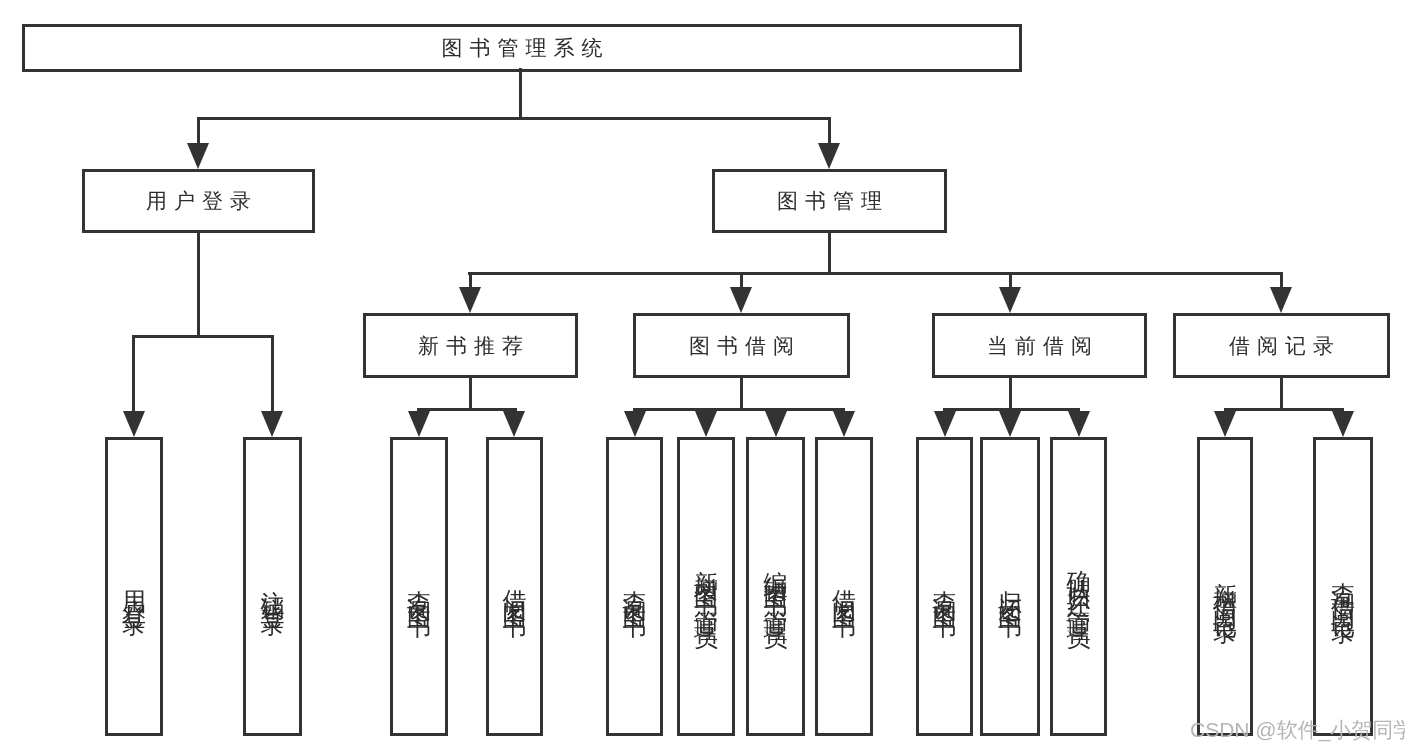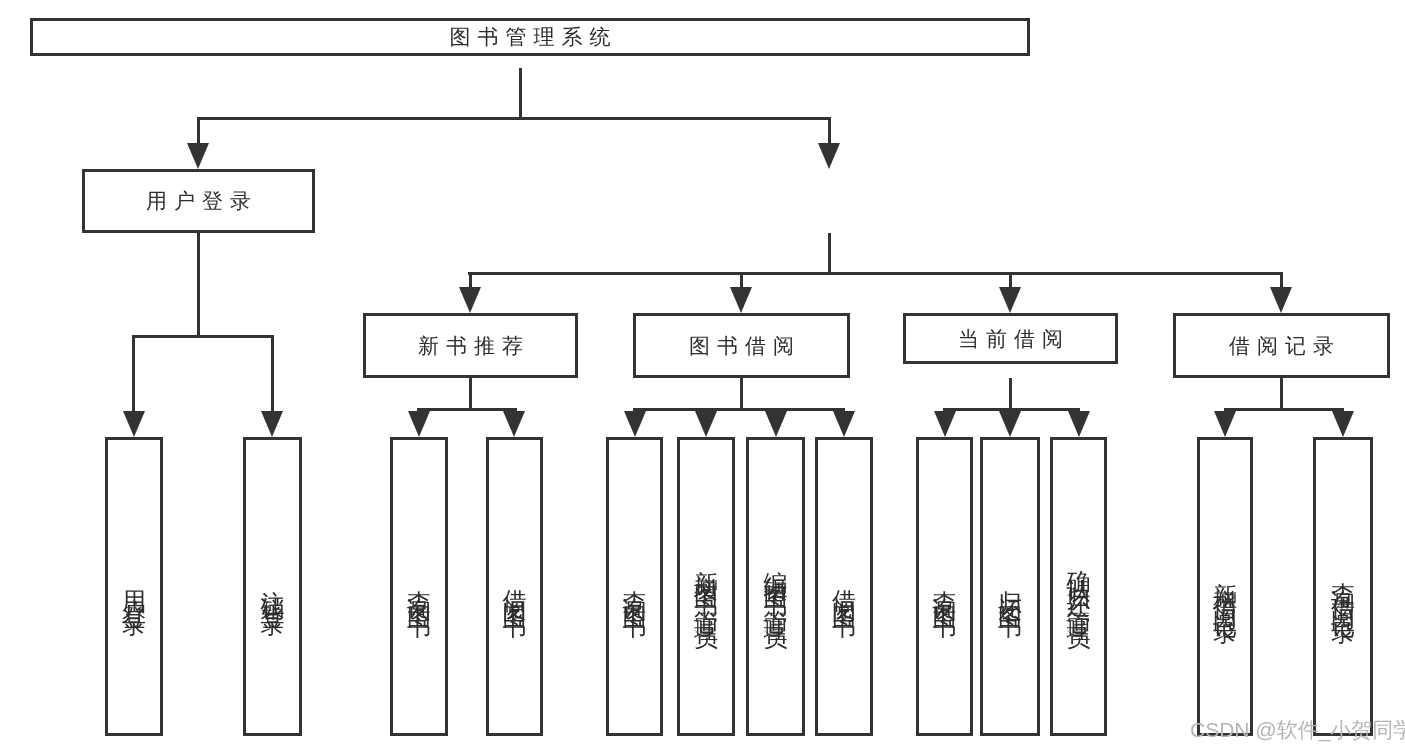--- a/index.html
+++ b/index.html
@@ -62,33 +62,36 @@
     font-size:21px;
     color:var(--watermark);
     white-space:nowrap;
   }
 </style>
 </head>
 <body>
 
 <div class="canvas">
 
-  <div class="node hnode" style="left:22px;top:18px;width:1000px;height:38px;margin-left:8px;">
+  <div class="node hnode" style="left:22px;top:24px;width:1000px;height:48px;">
     <span>图书管理系统</span>
   </div>
 
   <div class="vl" style="left:519px;top:68px;height:50px;"></div>
   <div class="hl" style="left:197px;top:117px;width:634px;"></div>
   <div class="vl" style="left:197px;top:117px;height:30px;"></div>
   <div class="arrow" style="left:187px;top:143px;"></div>
   <div class="vl" style="left:828px;top:117px;height:30px;"></div>
   <div class="arrow" style="left:818px;top:143px;"></div>
 
   <div class="node hnode" style="left:82px;top:169px;width:233px;height:64px;">
     <span>用户登录</span>
+  </div>
+  <div class="node hnode" style="left:712px;top:169px;width:235px;height:64px;">
+    <span>图书管理</span>
   </div>
 
   <div class="vl" style="left:197px;top:233px;height:104px;"></div>
   <div class="hl" style="left:132px;top:335px;width:142px;"></div>
   <div class="vl" style="left:132px;top:335px;height:78px;"></div>
   <div class="arrow" style="left:123px;top:411px;"></div>
   <div class="vl" style="left:271px;top:335px;height:78px;"></div>
   <div class="arrow" style="left:261px;top:411px;"></div>
 
   <div class="vl" style="left:828px;top:233px;height:42px;"></div>
@@ -101,21 +104,21 @@
   <div class="arrow" style="left:999px;top:287px;"></div>
   <div class="vl" style="left:1280px;top:272px;height:18px;"></div>
   <div class="arrow" style="left:1270px;top:287px;"></div>
 
   <div class="node hnode" style="left:633px;top:313px;width:217px;height:65px;">
     <span>图书借阅</span>
   </div>
   <div class="node hnode" style="left:363px;top:313px;width:215px;height:65px;">
     <span>新书推荐</span>
   </div>
-  <div class="node hnode" style="left:903px;top:313px;width:215px;height:51px;">
+  <div class="node hnode" style="left:932px;top:313px;width:215px;height:65px;">
     <span>当前借阅</span>
   </div>
   <div class="node hnode" style="left:1173px;top:313px;width:217px;height:65px;">
     <span>借阅记录</span>
   </div>
 
   <div class="vl" style="left:469px;top:378px;height:33px;"></div>
   <div class="hl" style="left:417px;top:408px;width:100px;"></div>
   <div class="arrow" style="left:408px;top:411px;"></div>
   <div class="arrow" style="left:503px;top:411px;"></div>

